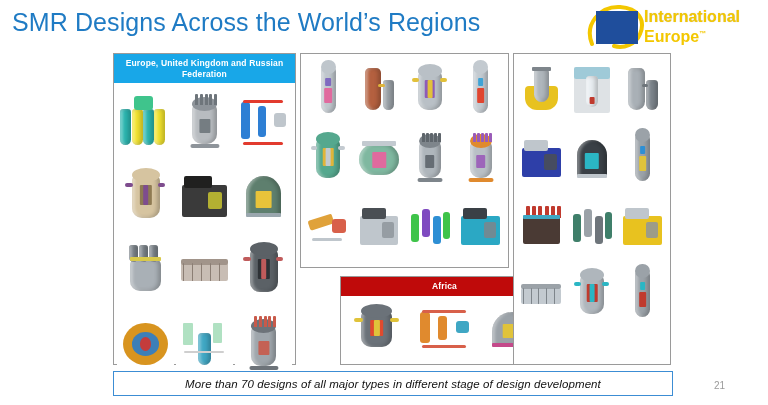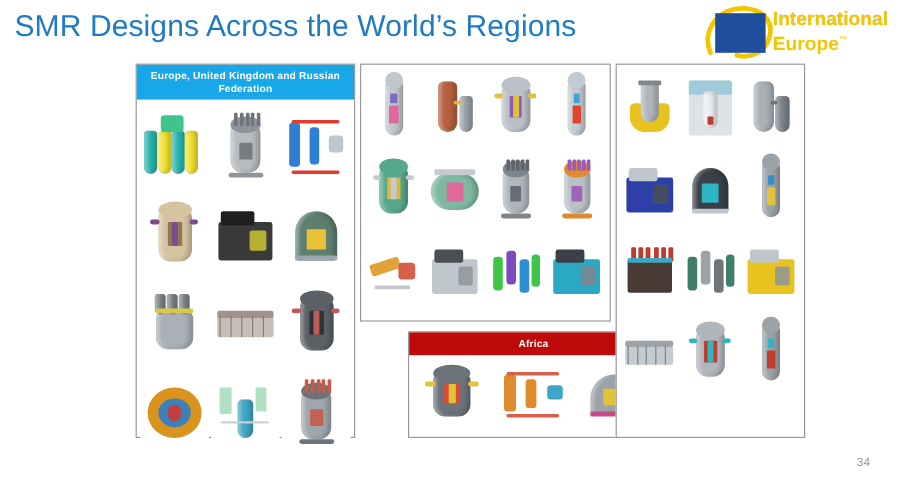--- a/index.html
+++ b/index.html
@@ -489,16 +489,19 @@
                 <div class="dome" style="background: rgb(155, 162, 168);"></div>
               </div>
               <div class="core" style="position: absolute; top: 27.6px; width: 7.68px; height: 15.6px; background: rgb(192, 58, 46);"></div>
               <div class="core" style="position: absolute; top: 18px; width: 5.76px; height: 8.4px; background: rgb(43, 182, 196);"></div>
             </div>
           </div>
         </div>
     </div>
   </div>
 
-
-  <div class="page-num">34</div>
+  <div class="caption">
+    <span>More than 70 designs of all major types in different stage of design development</span>
+  </div>
+
+  <div class="page-num">21</div>
 
 </div>
 
 </body></html>

